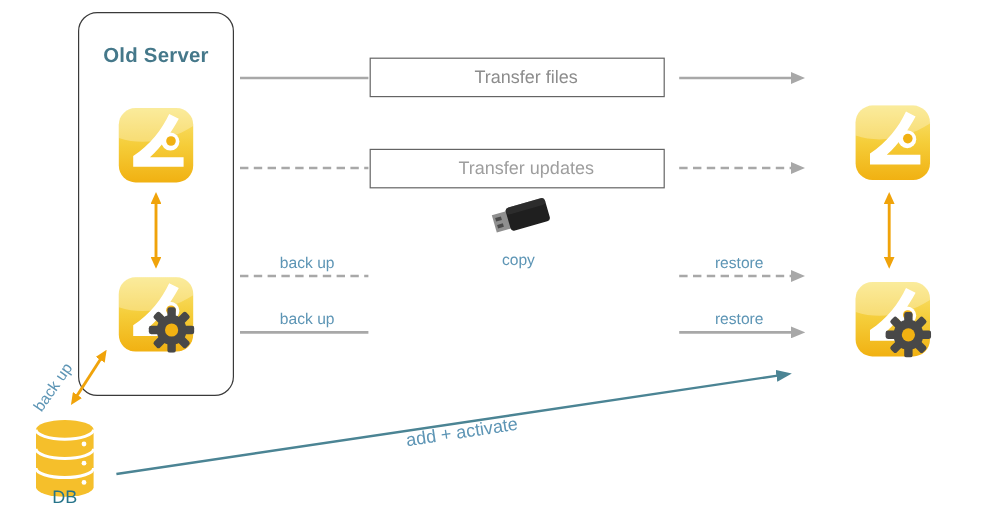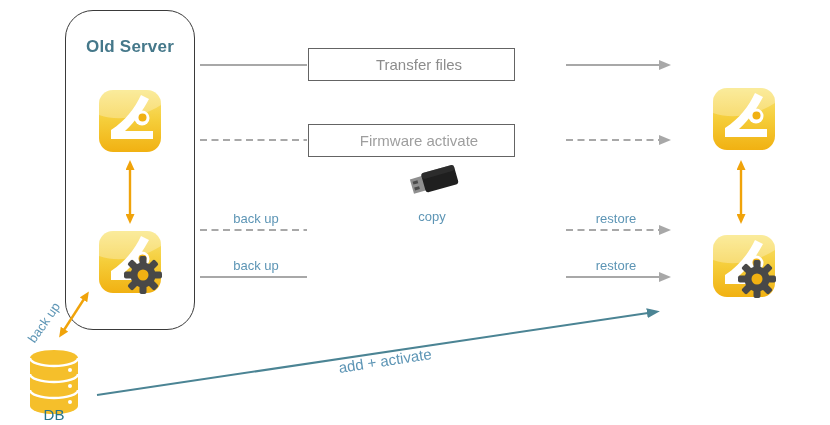--- a/index.html
+++ b/index.html
@@ -1,26 +1,26 @@
 <!DOCTYPE html>
 <html><head>
 <meta charset="utf-8">
 <style>
   html,body{margin:0;padding:0;background:#fff;}
   body{font-family:"Liberation Sans", sans-serif;}
   .stage{position:relative;width:830px;height:425px;background:#ffffff;overflow:hidden;}
 
   .panel{position:absolute;top:10px;width:130px;height:320px;box-sizing:border-box;
-         border:1.4px solid #3a3a3a;border-radius:28px;background:#fff;}
+         border:1.4px solid #3a3a3a;border-radius:16px;background:#fff;}
   .panel-title{position:absolute;top:26px;left:0;width:100%;text-align:center;
          font-size:17px;font-weight:bold;color:#45788a;letter-spacing:.2px;}
 
   .app-icon{position:absolute;width:64px;height:64px;}
 
-  .mbox{position:absolute;left:308px;width:207px;box-sizing:border-box;border:1.2px solid #646464;
+  .mbox{position:absolute;left:308px;width:246px;box-sizing:border-box;border:1.2px solid #646464;
         background:#fff;display:flex;align-items:center;justify-content:center;
         font-size:15px;color:#8c8c8c;padding-left:15px;}
   .mbox.lighter{color:#9e9e9e;}
 
   .action-label{position:absolute;font-size:13px;color:#5d95b5;text-align:center;}
   .rot-label{position:absolute;font-size:13px;color:#5d95b5;text-align:center;}
 
   .db-label{position:absolute;left:30px;top:362px;width:48px;text-align:center;
         font-size:15px;color:#26748a;margin-top:44px;}
 
@@ -77,21 +77,21 @@
       <use href="#sym-ums-gear"></use>
     </svg>
   <svg class="app-icon" style="left:712px;top:87px" viewBox="0 0 64 64">
       <use href="#sym-ums"></use>
     </svg>
   <svg class="app-icon" style="left:712px;top:234px" viewBox="0 0 64 64">
       <use href="#sym-ums-gear"></use>
     </svg>
 
   <div class="mbox" style="top:48px;height:33px">Transfer files</div>
-  <div class="mbox lighter" style="top:124px;height:33px">Firmware activate</div>
+  <div class="mbox lighter" style="top:124px;height:33px">Transfer updates</div>
 
   <div class="action-label" style="left:204px;top:211px;width:104px">back up</div>
   <div class="action-label" style="left:568px;top:211px;width:96px">restore</div>
   <div class="action-label" style="left:204px;top:258px;width:104px">back up</div>
   <div class="action-label" style="left:568px;top:258px;width:96px">restore</div>
 
   <svg style="position:absolute;left:398px;top:158px" width="70" height="46" viewBox="0 0 70 46">
     <g transform="translate(37,22) rotate(-16)">
       <rect x="-24" y="-7.5" width="13" height="15" fill="#8f8f8f"></rect>
       <rect x="-22" y="-4.5" width="5" height="3" fill="#4a4a4a"></rect>

